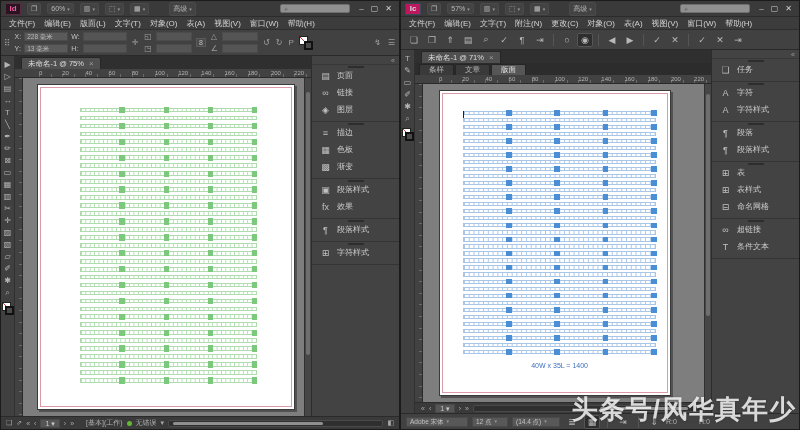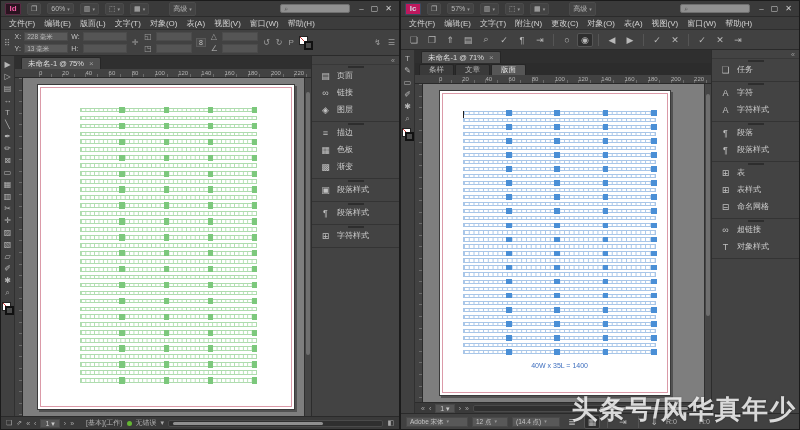--- a/index.html
+++ b/index.html
@@ -473,20 +473,24 @@
               <div class="dock-item">
                 <span class="dock-icon">▩</span>
                 <span class="dock-label">渐变</span>
               </div>
             </div>
             <div class="dock-group">
               <div class="dock-item">
                 <span class="dock-icon">▣</span>
                 <span class="dock-label">段落样式</span>
               </div>
+              <div class="dock-item">
+                <span class="dock-icon">fx</span>
+                <span class="dock-label">效果</span>
+              </div>
             </div>
             <div class="dock-group">
               <div class="dock-item">
                 <span class="dock-icon">¶</span>
                 <span class="dock-label">段落样式</span>
               </div>
             </div>
             <div class="dock-group">
               <div class="dock-item">
                 <span class="dock-icon">⊞</span>
@@ -863,21 +867,21 @@
                 <span class="dock-label">命名网格</span>
               </div>
             </div>
             <div class="dock-group">
               <div class="dock-item">
                 <span class="dock-icon">∞</span>
                 <span class="dock-label">超链接</span>
               </div>
               <div class="dock-item">
                 <span class="dock-icon">T</span>
-                <span class="dock-label">对象样式</span>
+                <span class="dock-label">条件文本</span>
               </div>
             </div>
           </div>
       </div>
     </div>
 
     <div class="copyfitbar">
       <span class="dropfld" style="width:62px">
           <span>Adobe 宋体</span>
           <span class="car">▾</span>

